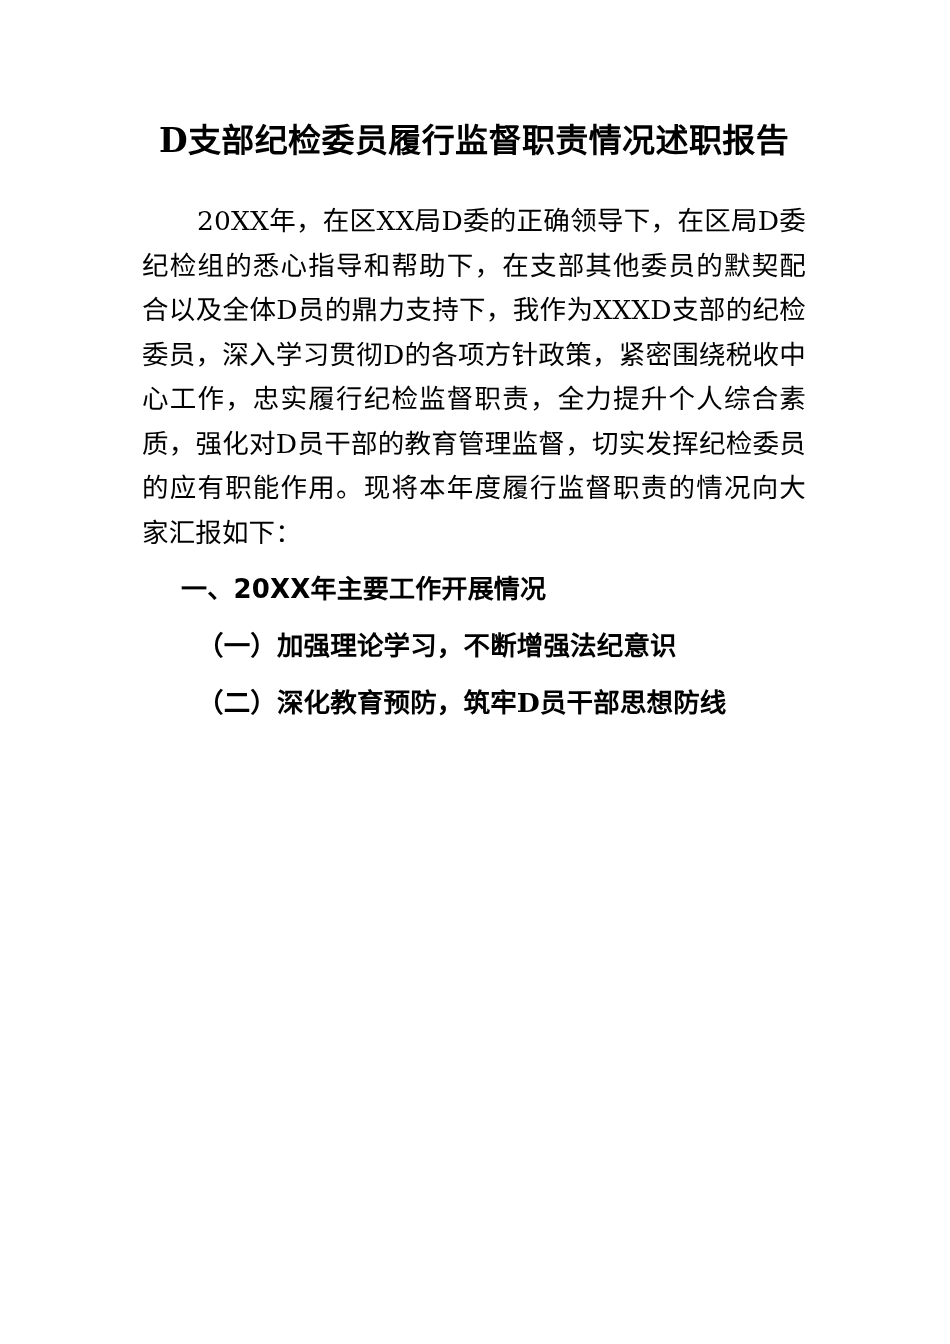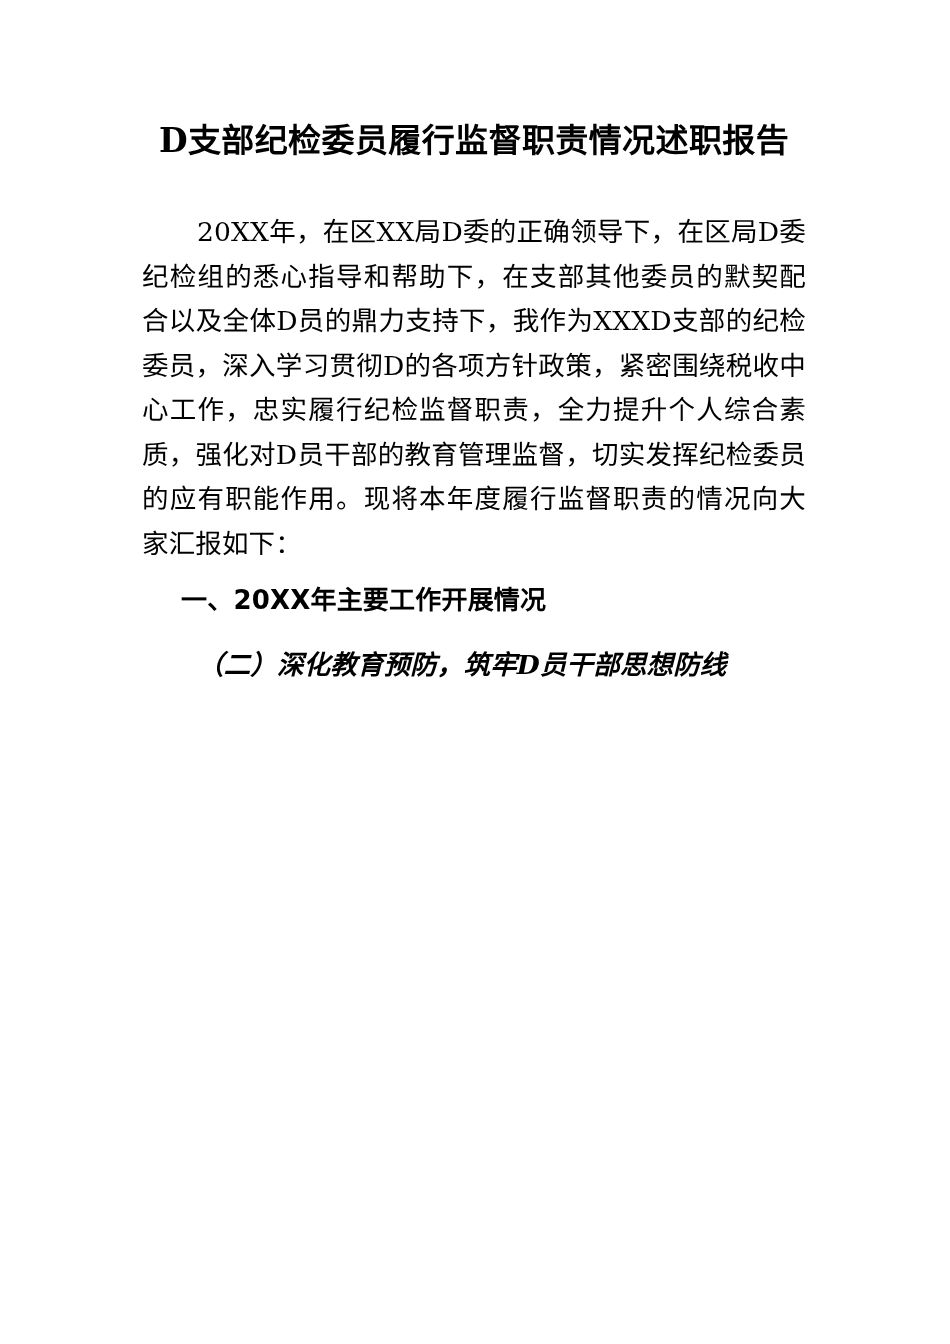--- a/index.html
+++ b/index.html
@@ -52,21 +52,21 @@
     font-family: "DejaVu Serif", "Liberation Serif", serif;
     font-size: 26.5px;
     line-height: 44.5px;
     text-align: justify;
     text-justify: inter-ideograph;
     text-indent: 55px;
     word-break: break-all;
     letter-spacing: 0.15px;
   }
 
-  .para-gap-top-1 { margin-top: 47px; }
+  .para-gap-top-1 { margin-top: 36px; }
 
   
   .h1-section {
     margin: 12px;
     padding: 0;
     font-family: "DejaVu Sans", "Liberation Sans", sans-serif;
     font-weight: bold;
     font-size: 26px;
     line-height: 44.5px;
     text-indent: 27px;
@@ -79,32 +79,33 @@
     margin: 0;
     padding: 0;
     font-family: "DejaVu Serif", "Liberation Serif", serif;
     font-size: 26.5px;
     line-height: 44.5px;
     text-indent: 55px;
     word-break: break-all;
     letter-spacing: 0.15px;
   }
 
-  .h2-spaced { margin-top: 20px; font-style: italic; }
+  .h2-spaced { margin-top: 13px; }
 </style>
 </head>
 <body>
 
 <div class="page">
   <div class="content">
 
     <h1 class="doc-title">D支部纪检委员履行监督职责情况述职报告</h1>
 
     <p class="body-para para-gap-top-1">20XX年，在区XX局D委的正确领导下，在区局D委纪检组的悉心指导和帮助下，在支部其他委员的默契配合以及全体D员的鼎力支持下，我作为XXXD支部的纪检委员，深入学习贯彻D的各项方针政策，紧密围绕税收中心工作，忠实履行纪检监督职责，全力提升个人综合素质，强化对D员干部的教育管理监督，切实发挥纪检委员的应有职能作用。现将本年度履行监督职责的情况向大家汇报如下：</p>
 
     <h2 class="h1-section">一、20XX年主要工作开展情况</h2>
 
+    <h3 class="h2-section">（一）加强理论学习，不断增强法纪意识</h3>
 
 
     <h3 class="h2-section h2-spaced">（二）深化教育预防，筑牢D员干部思想防线</h3>
 
   </div>
 </div>
 
 </body></html>

